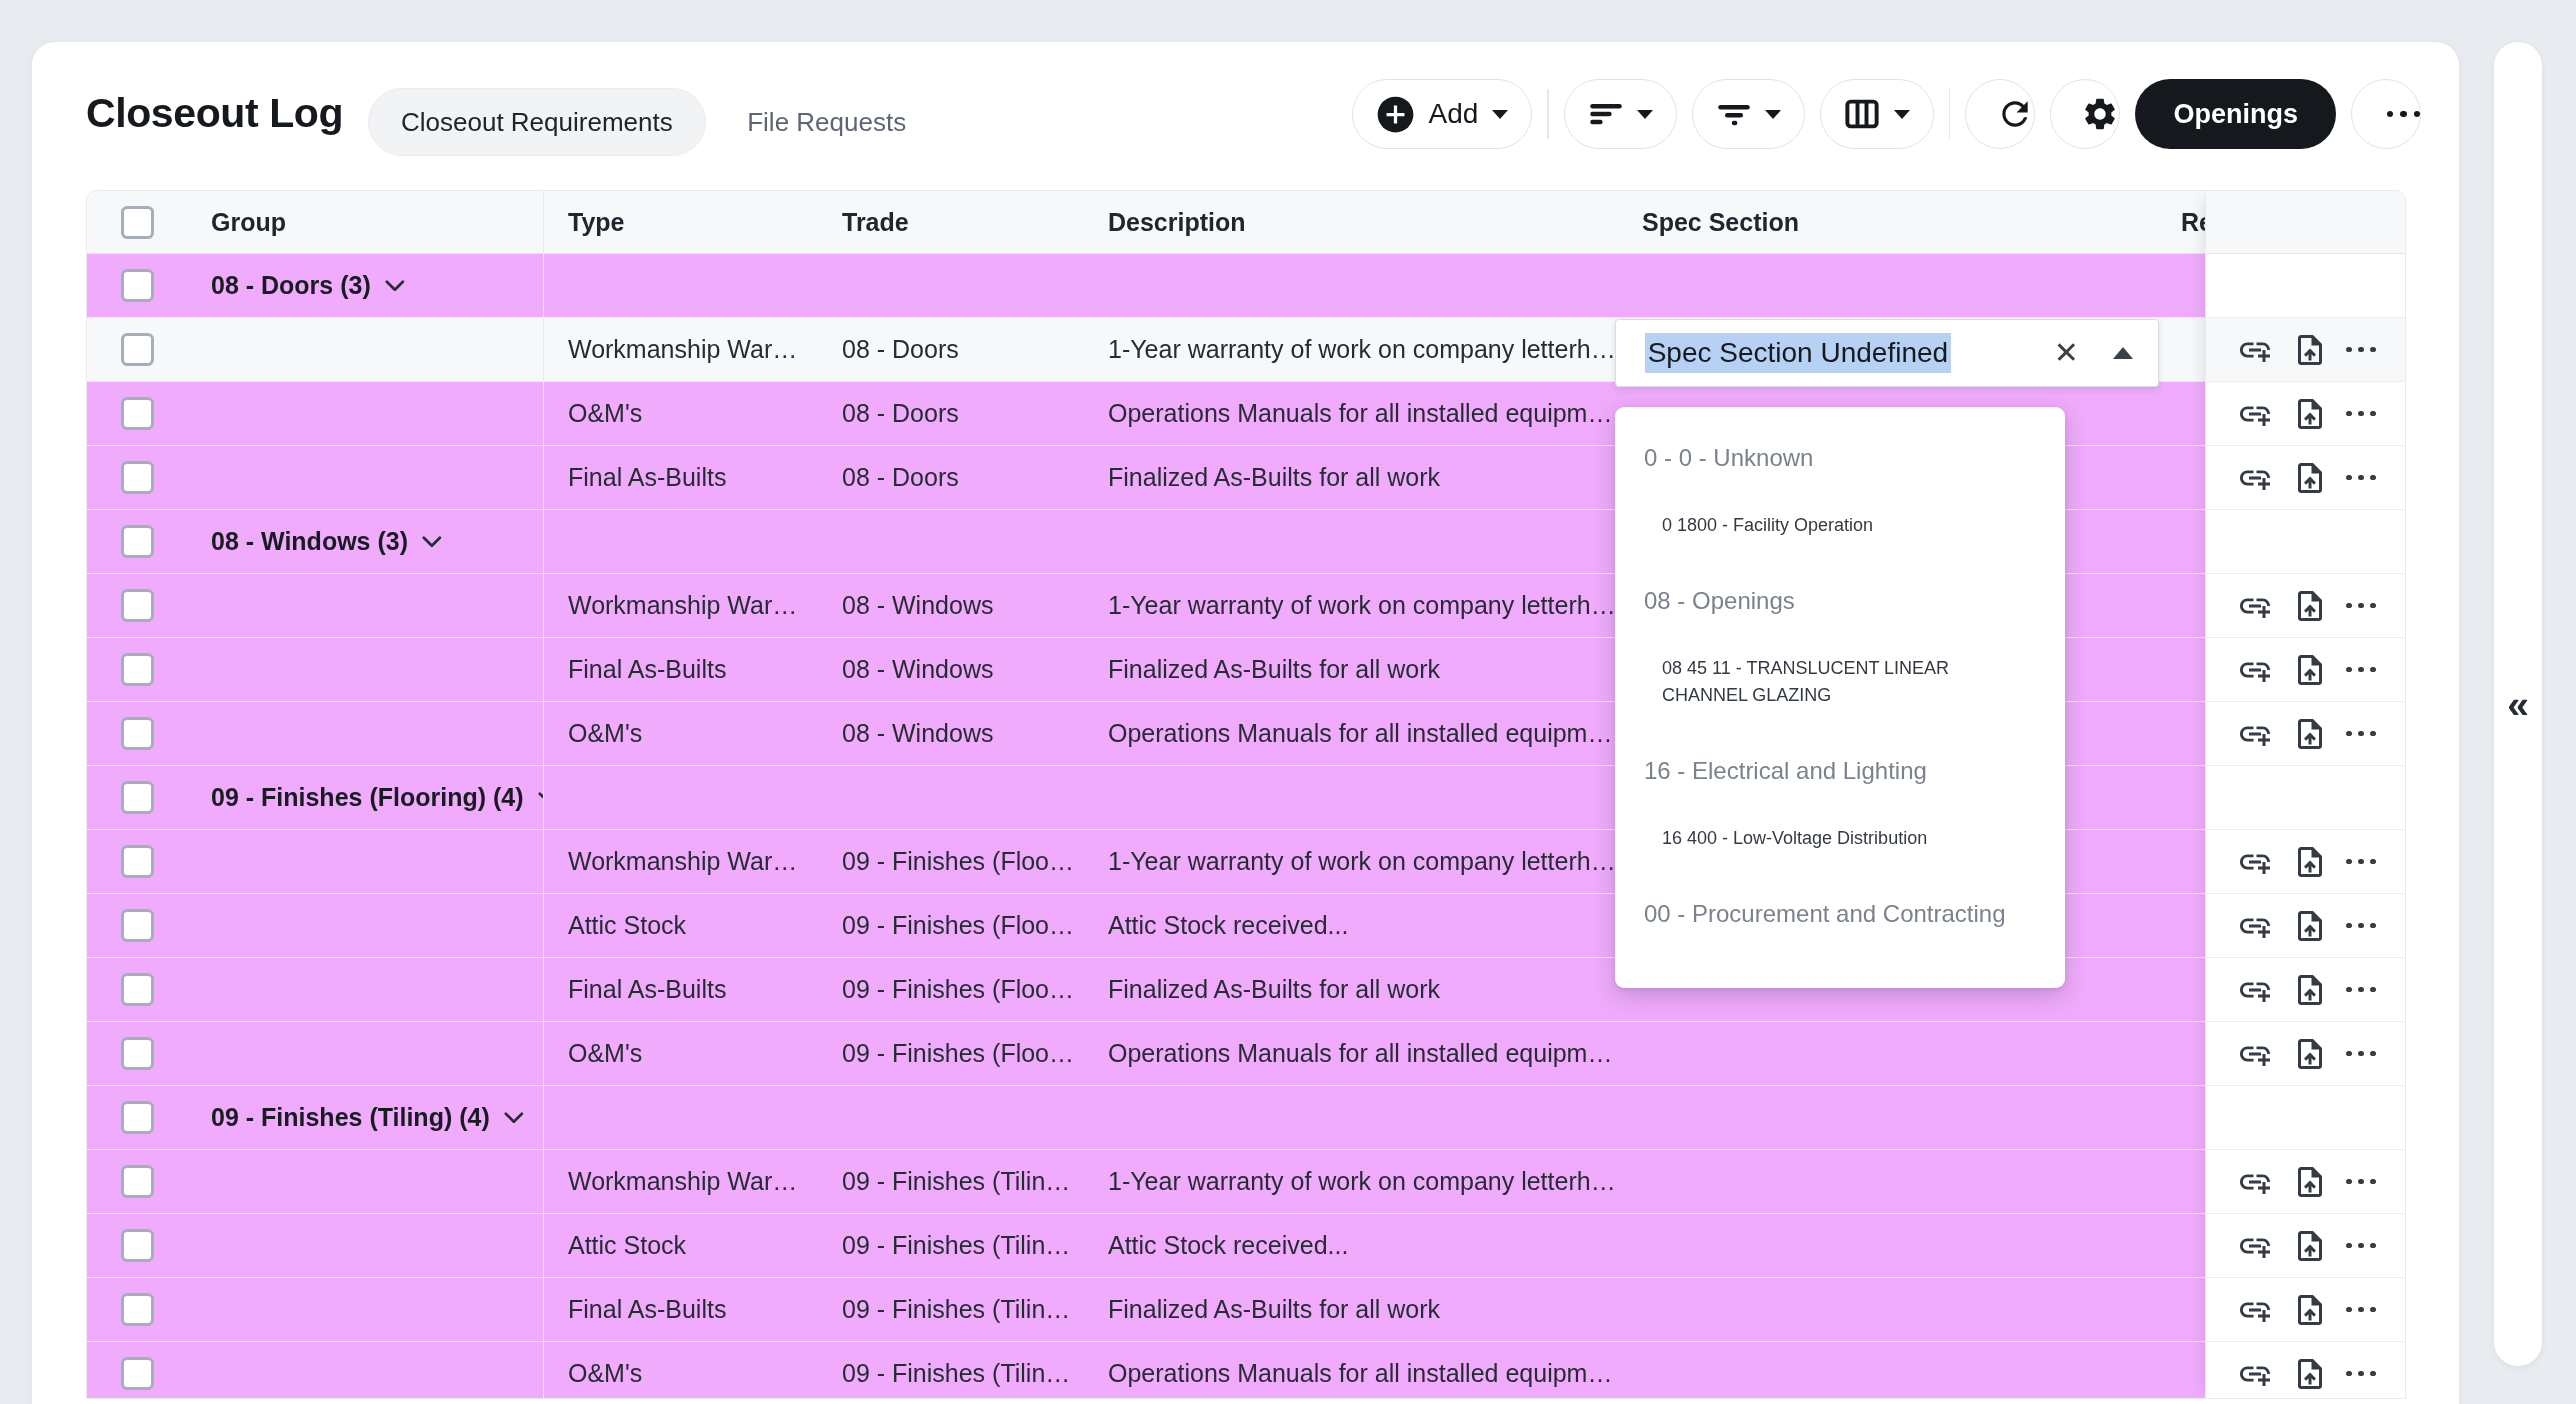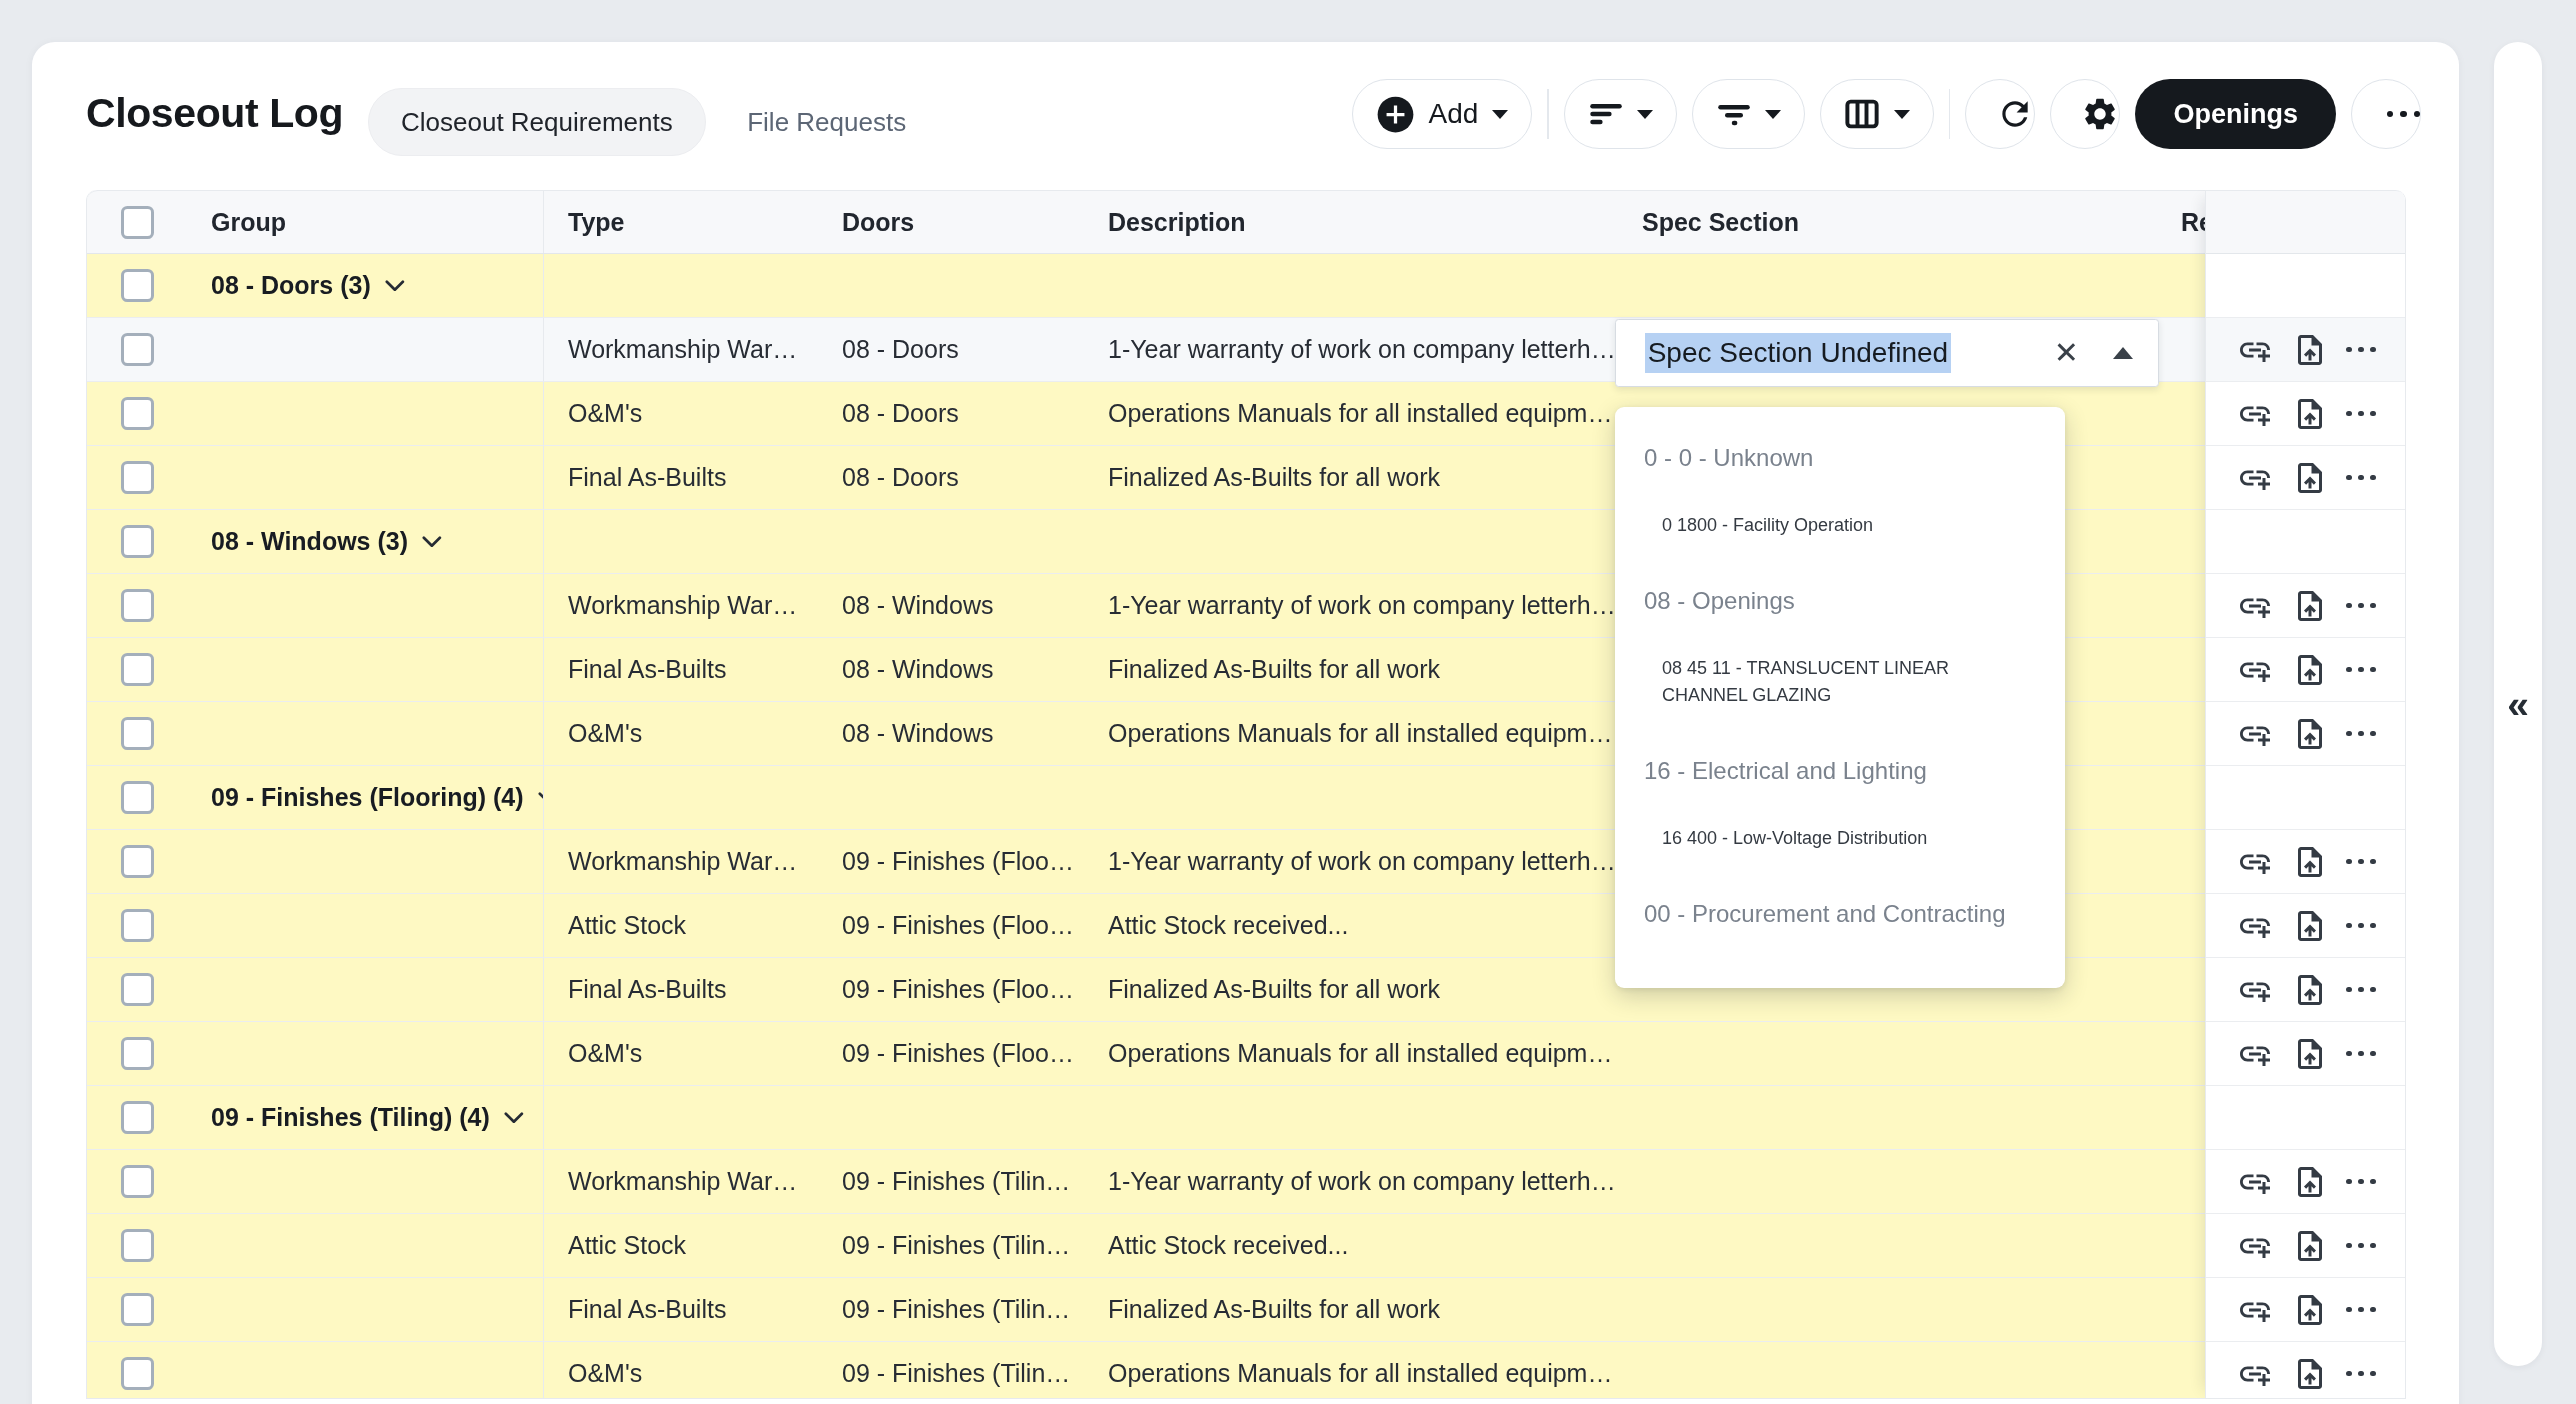--- a/index.html
+++ b/index.html
@@ -49,21 +49,21 @@
   
   .table{
     position:absolute;left:54px;top:148px;width:2320px;height:1209px;
     box-sizing:border-box;
     border:1.3px solid #e7eaee;border-top:none;
     border-top-left-radius:10.7px;border-top-right-radius:10.7px;
     overflow:hidden;background:#fff;
   }
   .thead{height:64px;background:#f7f8fa;border-top:1.3px solid #e7eaee;border-bottom:1.3px solid #e3e7eb;display:flex;align-items:center;
     font-size:25px;font-weight:600;color:#21262e;box-sizing:border-box;border-top-left-radius:10.7px;border-top-right-radius:10.7px;}
-  .row{height:64px;display:flex;align-items:center;border-bottom:1.3px solid #ebedf0;background:#fef9c3;box-sizing:border-box;}
+  .row{height:64px;display:flex;align-items:center;border-bottom:1.3px solid #ebedf0;background:#f0abfc;box-sizing:border-box;}
   .row.hl{background:#f6f8fa;}
   .cell{display:flex;align-items:center;box-sizing:border-box;height:100%;white-space:nowrap;overflow:hidden;}
   .c-group{width:457px;border-right:1.3px solid #e7eaee;flex:none;}
   .c-type{width:274px;padding-left:24px;flex:none;}
   .c-trade{width:266px;padding-left:24px;flex:none;}
   .c-desc{width:534px;padding-left:24px;flex:none;}
   .c-spec{width:563px;padding-left:24px;flex:none;}
   .c-r{width:227px;flex:none;}
   .cbx{width:27px;height:27px;border:3.1px solid #a4afbb;border-radius:6.3px;background:#fff;margin-left:34px;flex:none;cursor:pointer;}
   .h-label{margin-left:57px;}
@@ -196,21 +196,21 @@
     </div>
   </div>
 
   <div class="table">
     <div class="thead">
       <div class="cell c-group">
         <span class="cbx"></span>
         <span class="h-label">Group</span>
       </div>
       <div class="cell c-type">Type</div>
-      <div class="cell c-trade">Doors</div>
+      <div class="cell c-trade">Trade</div>
       <div class="cell c-desc">Description</div>
       <div class="cell c-spec">Spec Section</div>
       <div class="cell c-r">Re</div>
     </div>
 
     <div>
         <div class="row">
           <div class="cell c-group">
             <span class="cbx"></span>
             <span class="grp-label">08 - Doors (3)</span>

